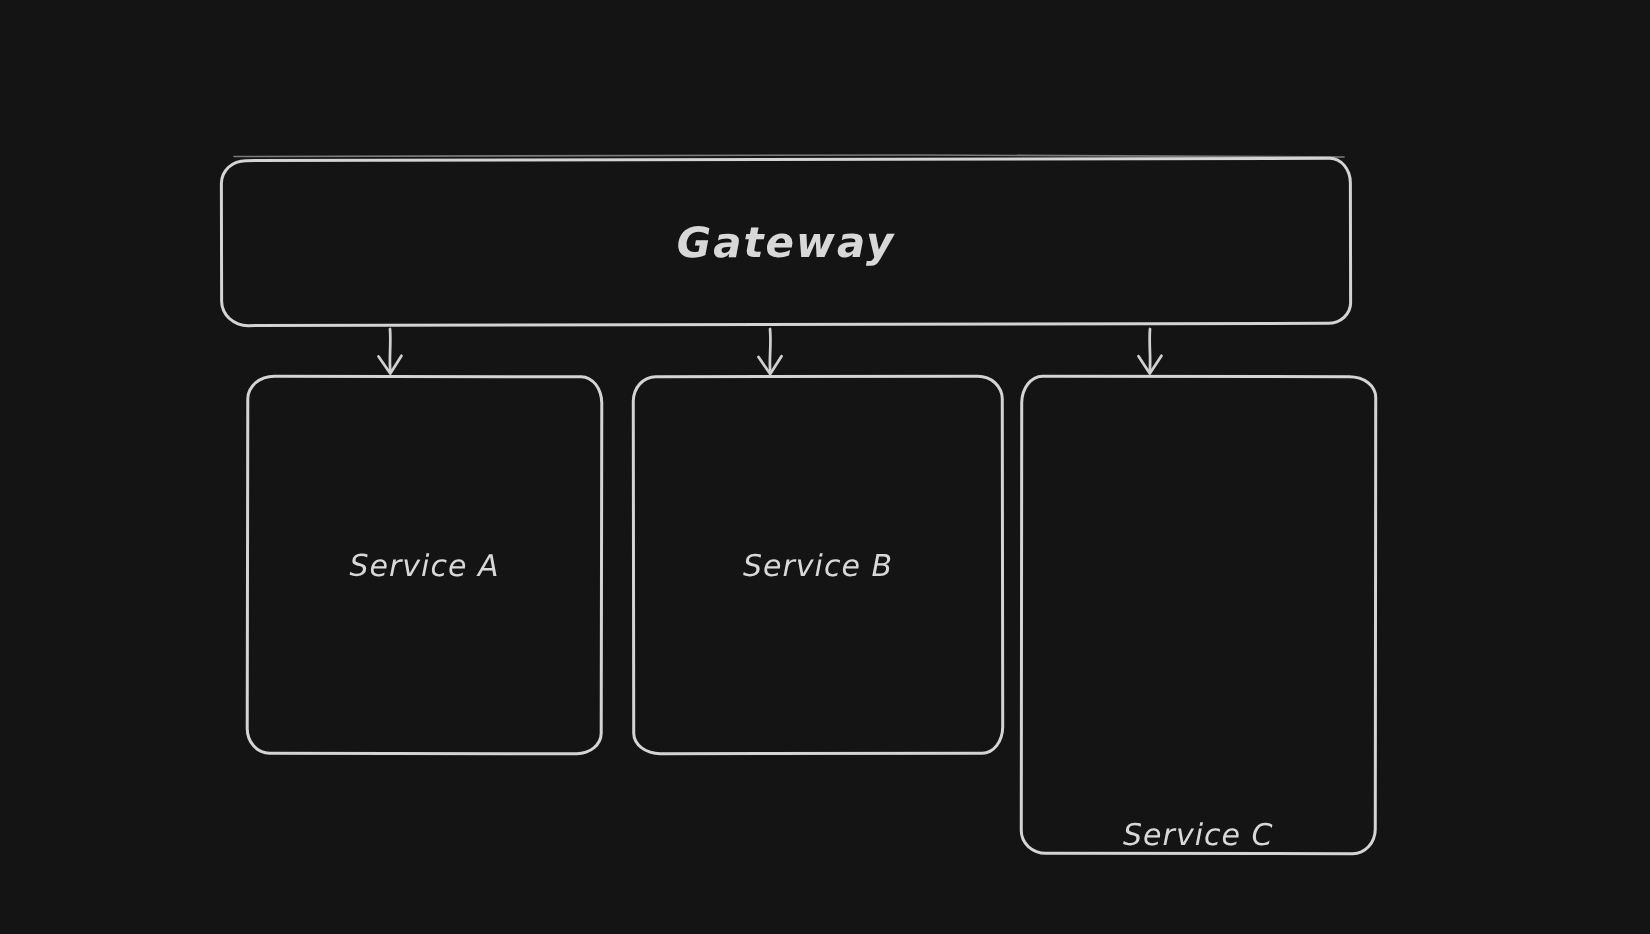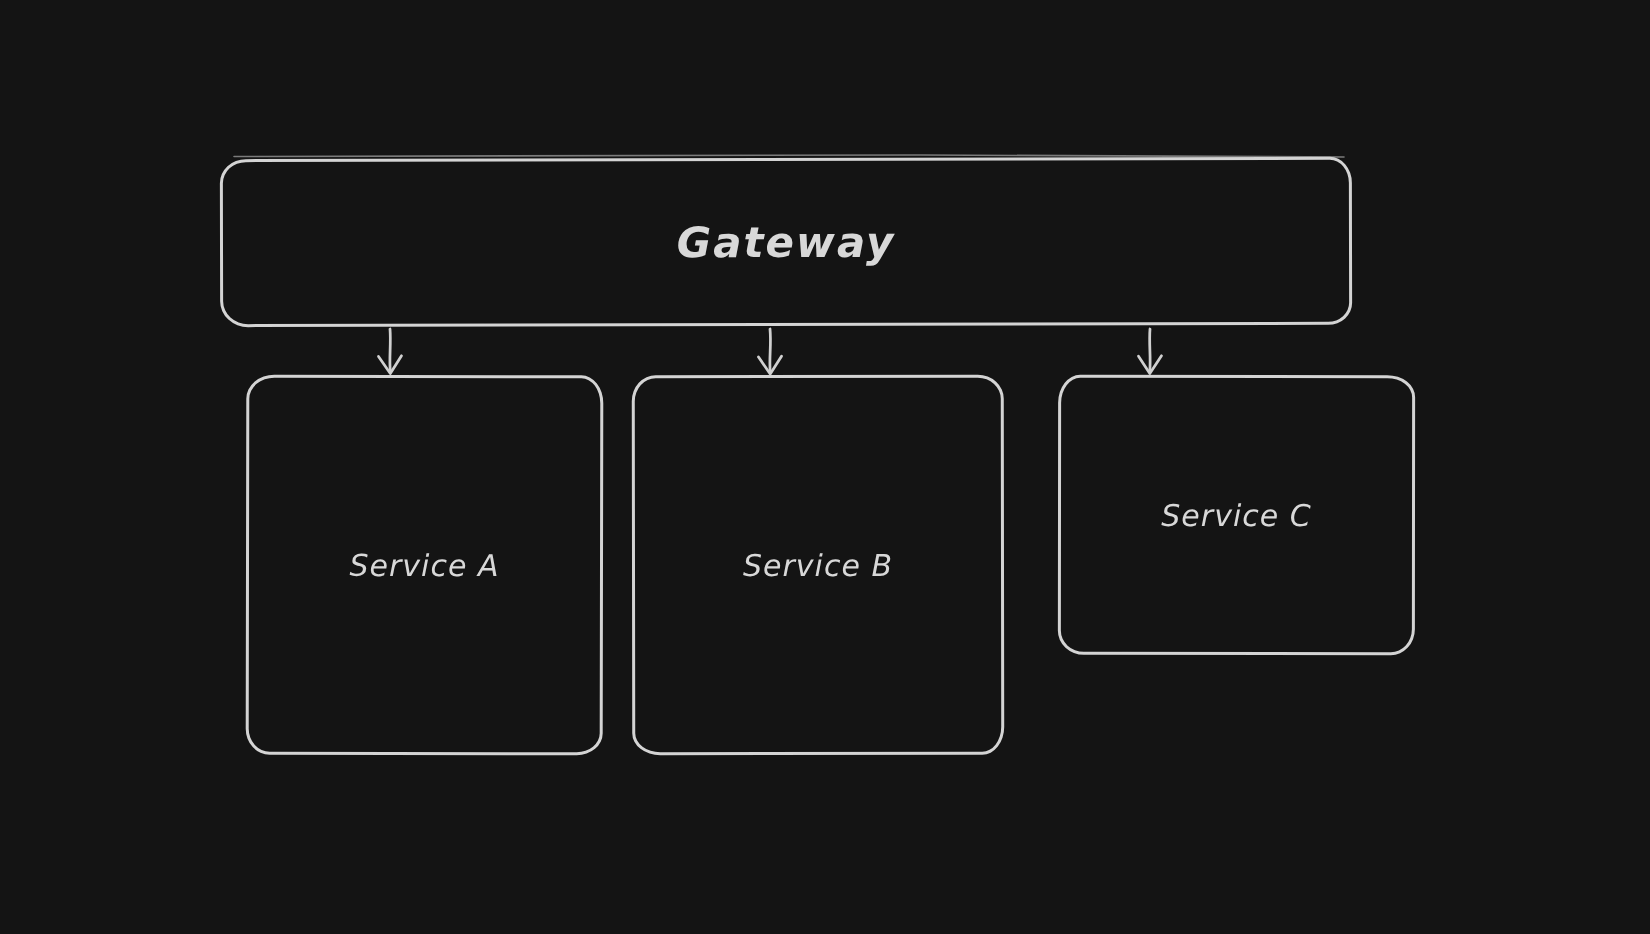--- a/index.html
+++ b/index.html
@@ -50,21 +50,21 @@
     top: 375px;
     height: 380px;
     width: 357px;
     border-radius: 28px 22px 26px 24px / 24px 28px 22px 26px;
     font-size: 30px;
     letter-spacing: 1px;
     margin-left: 20px;
   }
   #node-service-a { left: 226px; transform: rotate(0.10deg); }
   #node-service-b { left: 612px; width: 372px; transform: rotate(-0.08deg); border-radius: 24px 26px 22px 28px / 26px 24px 28px 22px; }
-  #node-service-c { left: 1038px; height: 280px; transform: rotate(0.06deg); border-radius: 22px 28px 24px 26px / 28px 22px 26px 24px; }
+  #node-service-c { left: 1000px; height: 480px; transform: rotate(0.06deg); border-radius: 22px 28px 24px 26px / 28px 22px 26px 24px; align-items: flex-end; }
   svg.arrows-layer {
     position: absolute;
     left: 0;
     top: 0;
     width: 1650px;
     height: 934px;
     pointer-events: none;
   }
   svg.arrows-layer path {
     fill: none;

